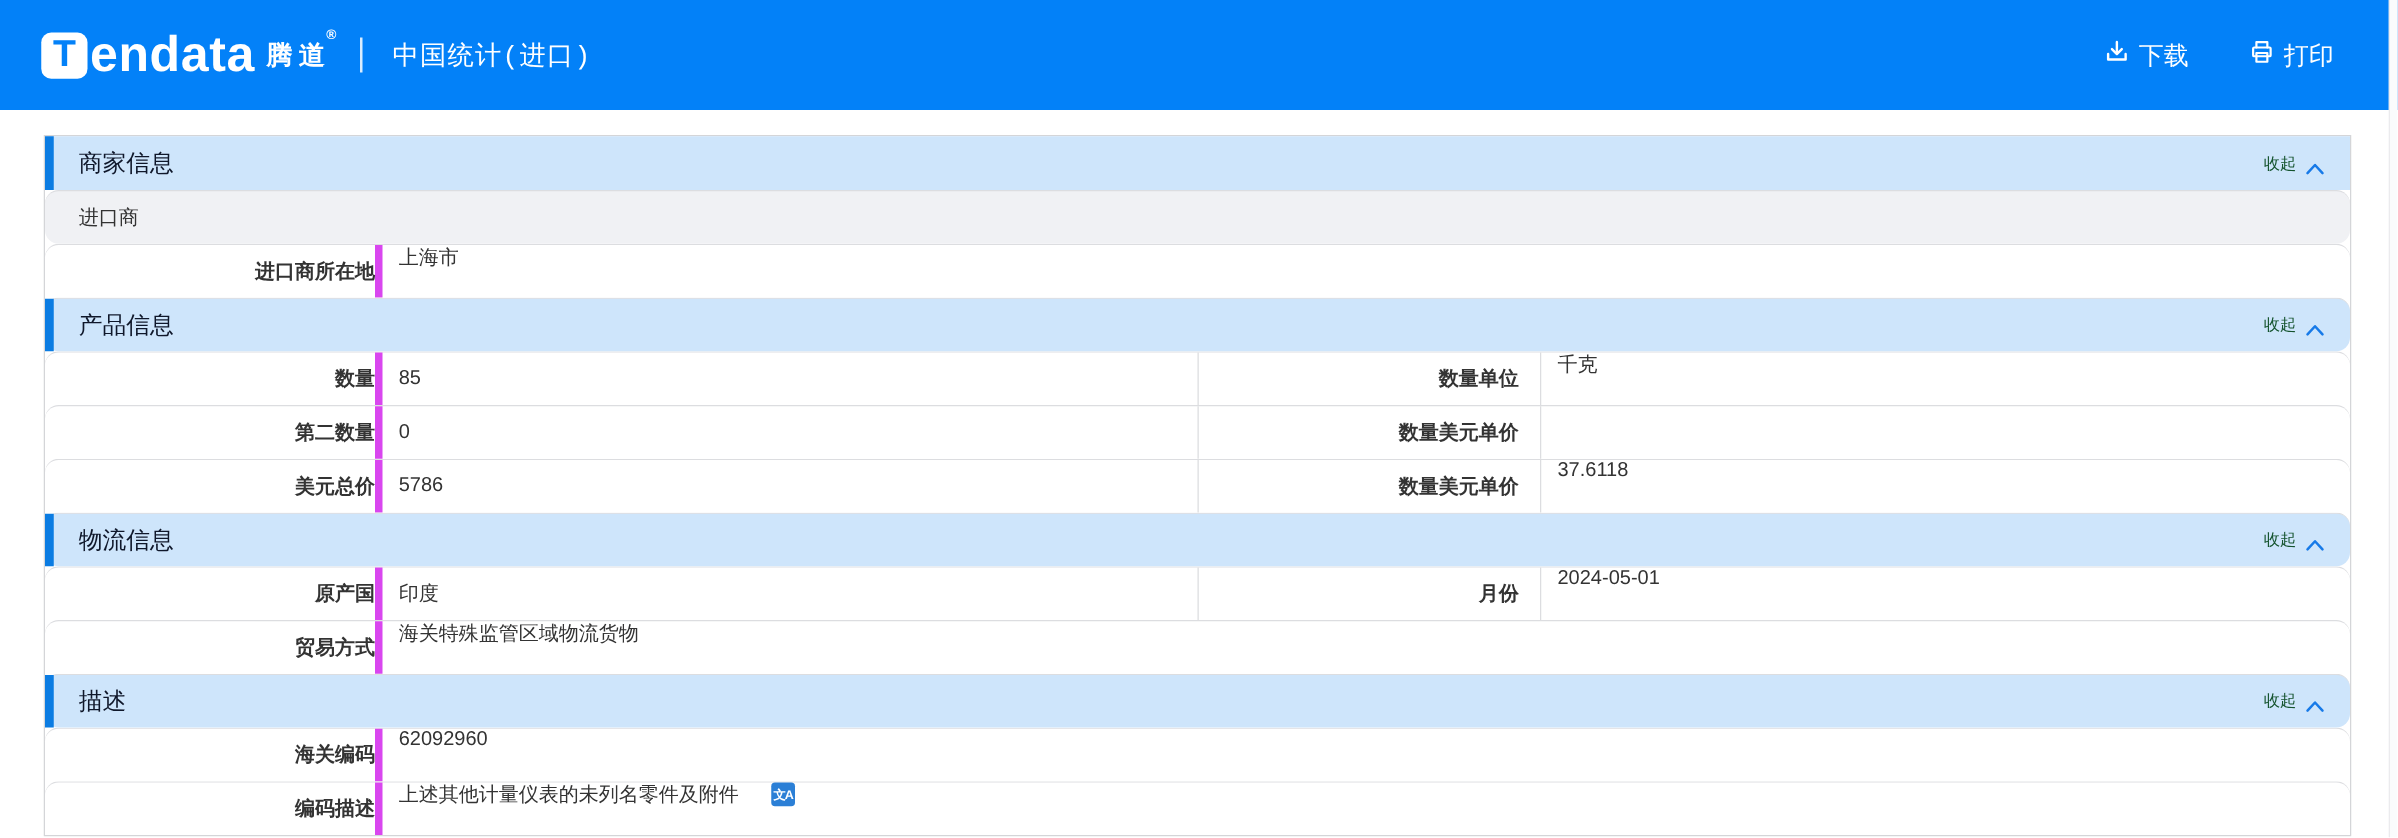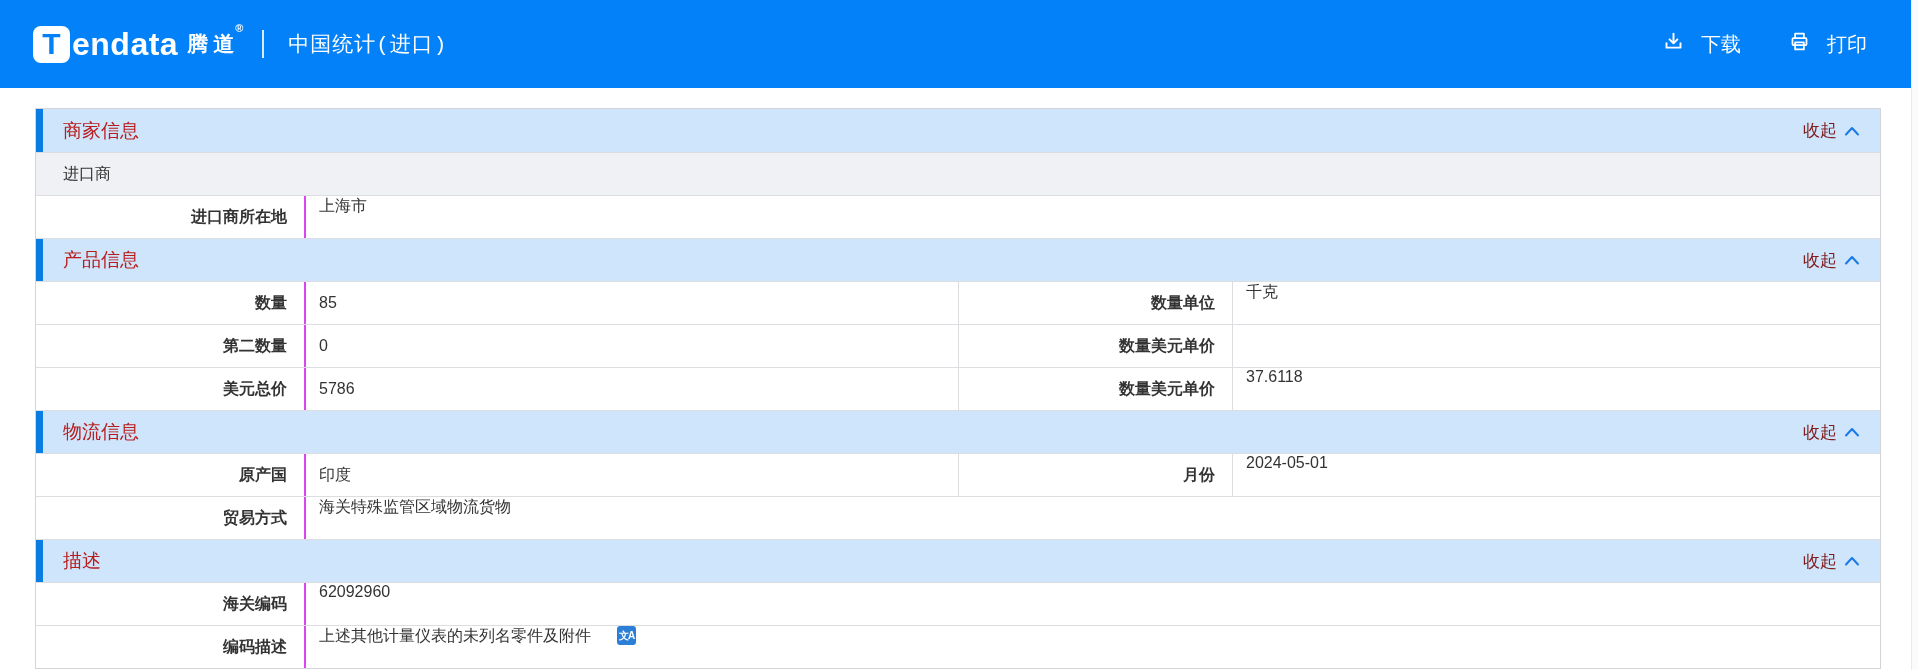--- a/index.html
+++ b/index.html
@@ -13,53 +13,53 @@
   .topbar{
     height:88px;background:#0381f8;display:flex;align-items:center;
     padding:0 51px 0 33px;box-sizing:border-box;color:#fff;
   }
   .brand{display:flex;align-items:center;cursor:pointer;}
   .logo-box{
     width:37px;height:37px;background:#fff;border-radius:8px;
     display:flex;align-items:center;justify-content:center;
     color:#0381f8;font-weight:bold;font-size:30px;line-height:1;
   }
-  .brand-en{font-size:32px;font-weight:bold;letter-spacing:.5px;margin-left:2px;}
+  .brand-en{font-size:40px;font-weight:bold;letter-spacing:.5px;margin-left:2px;}
   .brand-cn{font-size:21px;font-weight:600;margin-left:9px;letter-spacing:5px;}
   .reg{font-size:11px;vertical-align:top;position:relative;top:-8px;left:-4px;}
   .tb-divider{width:2px;height:28px;background:rgba(255,255,255,.85);margin:0 24px 0 10px;}
   .page-title{font-size:21px;letter-spacing:1px;font-family:Liberation Mono, monospace;}
   .tb-actions{margin-left:auto;display:flex;gap:48px;}
   .action-btn{
-    display:flex;align-items:center;gap:17px;background:none;border:none;
+    display:flex;align-items:center;gap:7px;background:none;border:none;
     color:#fff;font-size:20px;cursor:pointer;font-family:Liberation Serif, serif;padding:0;
   }
   
   .detail-table{
     position:absolute;left:35px;top:108px;width:1846px;
     border:1px solid #d4d5d8;box-sizing:border-box;background:#fff;
   }
   .sec-header{
     height:43px;background:#cee5fb;display:flex;align-items:center;
     position:relative;padding-left:27px;box-sizing:border-box;
   }
-  .sec-header:not(:first-child),.row{border-top:1px solid #dcdde0;}
+  .sec-header:not(:first-child),.row{border-top:1px solid #dcdde0;border-radius:11px;}
   .sec-accent{position:absolute;left:0;top:0;bottom:0;width:7px;background:#0b7ce2;}
-  .sec-title{color:#b91c1c;font-size:19px;}
+  .sec-title{color:#0f172a;font-size:19px;}
   .collapse{
-    margin-left:auto;margin-right:20px;color:#7f1d1d;font-size:17px;
-    display:flex;align-items:center;gap:7px;cursor:pointer;
+    margin-left:auto;margin-right:20px;color:#14532d;font-size:13px;
+    display:flex;align-items:flex-end;gap:7px;cursor:pointer;
   }
   .collapse svg{display:block;}
   .row{display:flex;height:42px;box-sizing:content-box;background:#fff;font-size:16px;color:#333;}
   .row-full{background:#f0f1f4;align-items:center;padding-left:27px;}
   .cell-label{
-    width:270px;box-sizing:border-box;padding-right:17px;
+    width:270px;box-sizing:border-box;
     display:flex;align-items:center;justify-content:flex-end;
-    font-weight:bold;color:#333;border-right:2px solid #d946ef;flex:none;
+    font-weight:bold;color:#333;border-right:6px solid #d946ef;flex:none;
   }
   .cell-value{flex:1;display:flex;align-items:flex-start;padding-left:13px;box-sizing:border-box;}
   .cell-v1{width:652px;flex:none;display:flex;align-items:center;padding-left:13px;box-sizing:border-box;}
   .cell-l2{
     width:275px;flex:none;box-sizing:border-box;padding-right:17px;
     display:flex;align-items:center;justify-content:flex-end;
     font-weight:bold;border-left:1px solid #dcdde0;border-right:1px solid #dcdde0;
   }
   .tr-icon{
     width:19px;height:19px;background:#2b7fd6;border-radius:3px;margin-left:26px;

